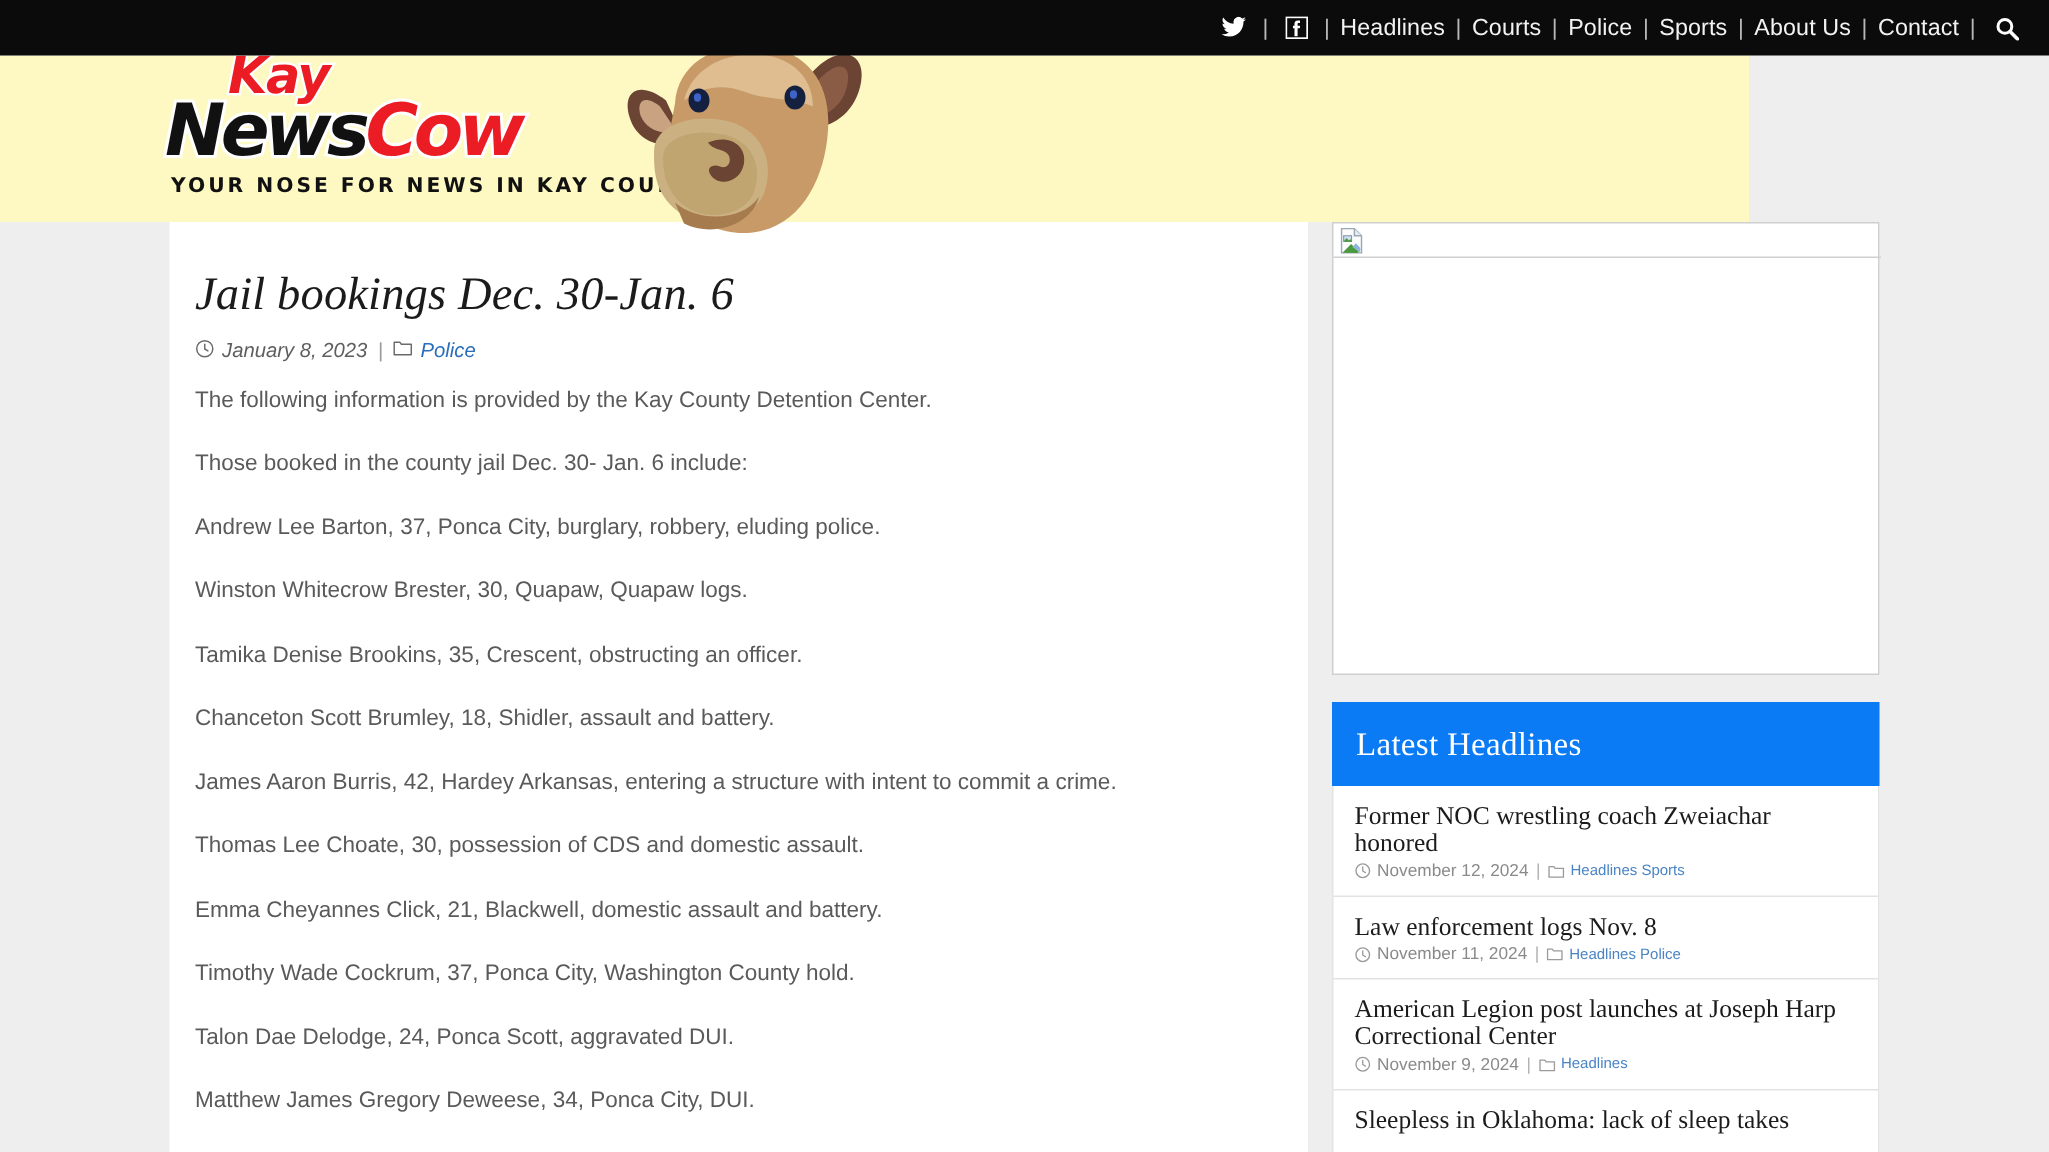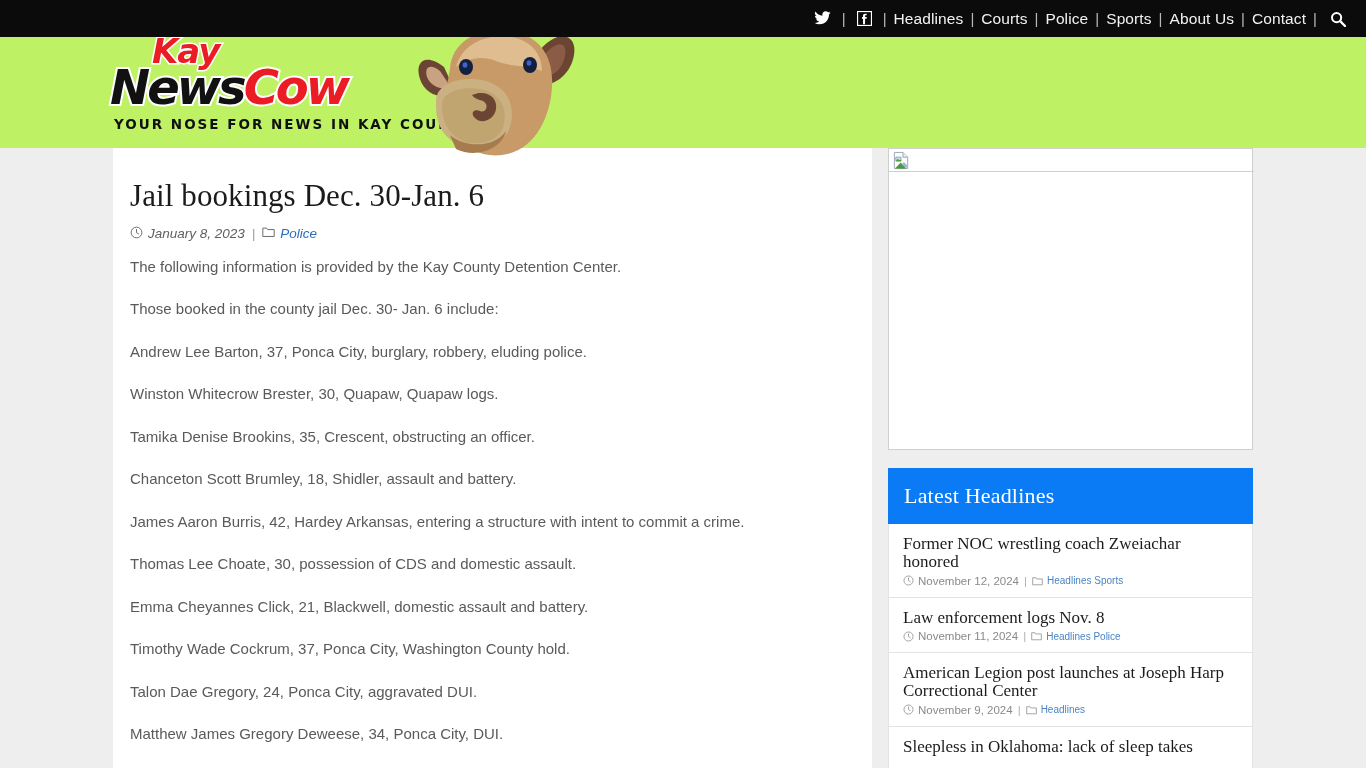--- a/index.html
+++ b/index.html
@@ -30,22 +30,22 @@
     text-decoration: none; line-height: 1;
     white-space: nowrap;
     letter-spacing: .1px;
   }
   .nav-icon { display: inline-flex; align-items: center; justify-content: center; }
   .nav-icon svg { display: block; }
 
   
   .masthead {
     position: absolute; top: 37px; left: 0;
-    width: 1366px; height: 111px;
-    background: #bef264;
+    width: 1166px; height: 111px;
+    background: #fef9c3;
     z-index: 20;
   }
   .logo-wrap {
     position: absolute; left: 110px; top: -8px;
     width: 480px; height: 155px;
   }
   .logo-text {
     position: absolute; left: 0; top: 2px;
     width: 340px; height: 90px;
   }
@@ -87,21 +87,21 @@
     position: absolute; left: 113px; top: 0;
     width: 759px; min-height: 620px;
     background: #ffffff;
     padding: 30px 0 10px 0;
   }
   .article { padding: 0 18px 0 17px; }
   .article-title {
     font-family: "Liberation Serif", serif;
     font-size: 31px; font-weight: normal;
     color: #1b1b1b; margin: 0 0 12px 0;
-    line-height: 1.15; letter-spacing: .1px;
+    line-height: 1.15; letter-spacing: .1px; font-style: italic;
   }
   .article-meta {
     font-size: 13.5px; color: #5f5f5f;
     display: flex; align-items: flex-start; gap: 5px;
     margin-bottom: 16px;
     font-style: italic;
   }
   .article-meta .sep { color: #9a9a9a; padding: 0 2px; }
   .meta-cat { color: #2a6ebb; text-decoration: none; }
   .article-body p {
@@ -271,21 +271,21 @@
         <p>The following information is provided by the Kay County Detention Center.</p>
         <p>Those booked in the county jail  Dec. 30- Jan. 6 include:</p>
         <p>Andrew Lee Barton, 37, Ponca City, burglary, robbery, eluding police.</p>
         <p>Winston Whitecrow Brester, 30, Quapaw, Quapaw logs.</p>
         <p>Tamika Denise Brookins, 35, Crescent, obstructing an officer.</p>
         <p>Chanceton Scott Brumley, 18, Shidler, assault and battery.</p>
         <p>James Aaron Burris, 42, Hardey Arkansas, entering a structure with intent to commit a crime.</p>
         <p>Thomas Lee Choate, 30, possession of CDS and domestic assault.</p>
         <p>Emma Cheyannes Click, 21, Blackwell, domestic assault and battery.</p>
         <p>Timothy Wade Cockrum, 37, Ponca City, Washington County hold.</p>
-        <p>Talon Dae Gregory, 24, Ponca City, aggravated DUI.</p>
+        <p>Talon Dae Delodge, 24, Ponca Scott, aggravated DUI.</p>
         <p>Matthew James Gregory Deweese, 34, Ponca City, DUI.</p>
       </div>
     </div>
   </div>
 
   <div class="sidebar">
 
     <div class="ad-box">
       <div class="ad-strip">
         <span class="broken-img">

